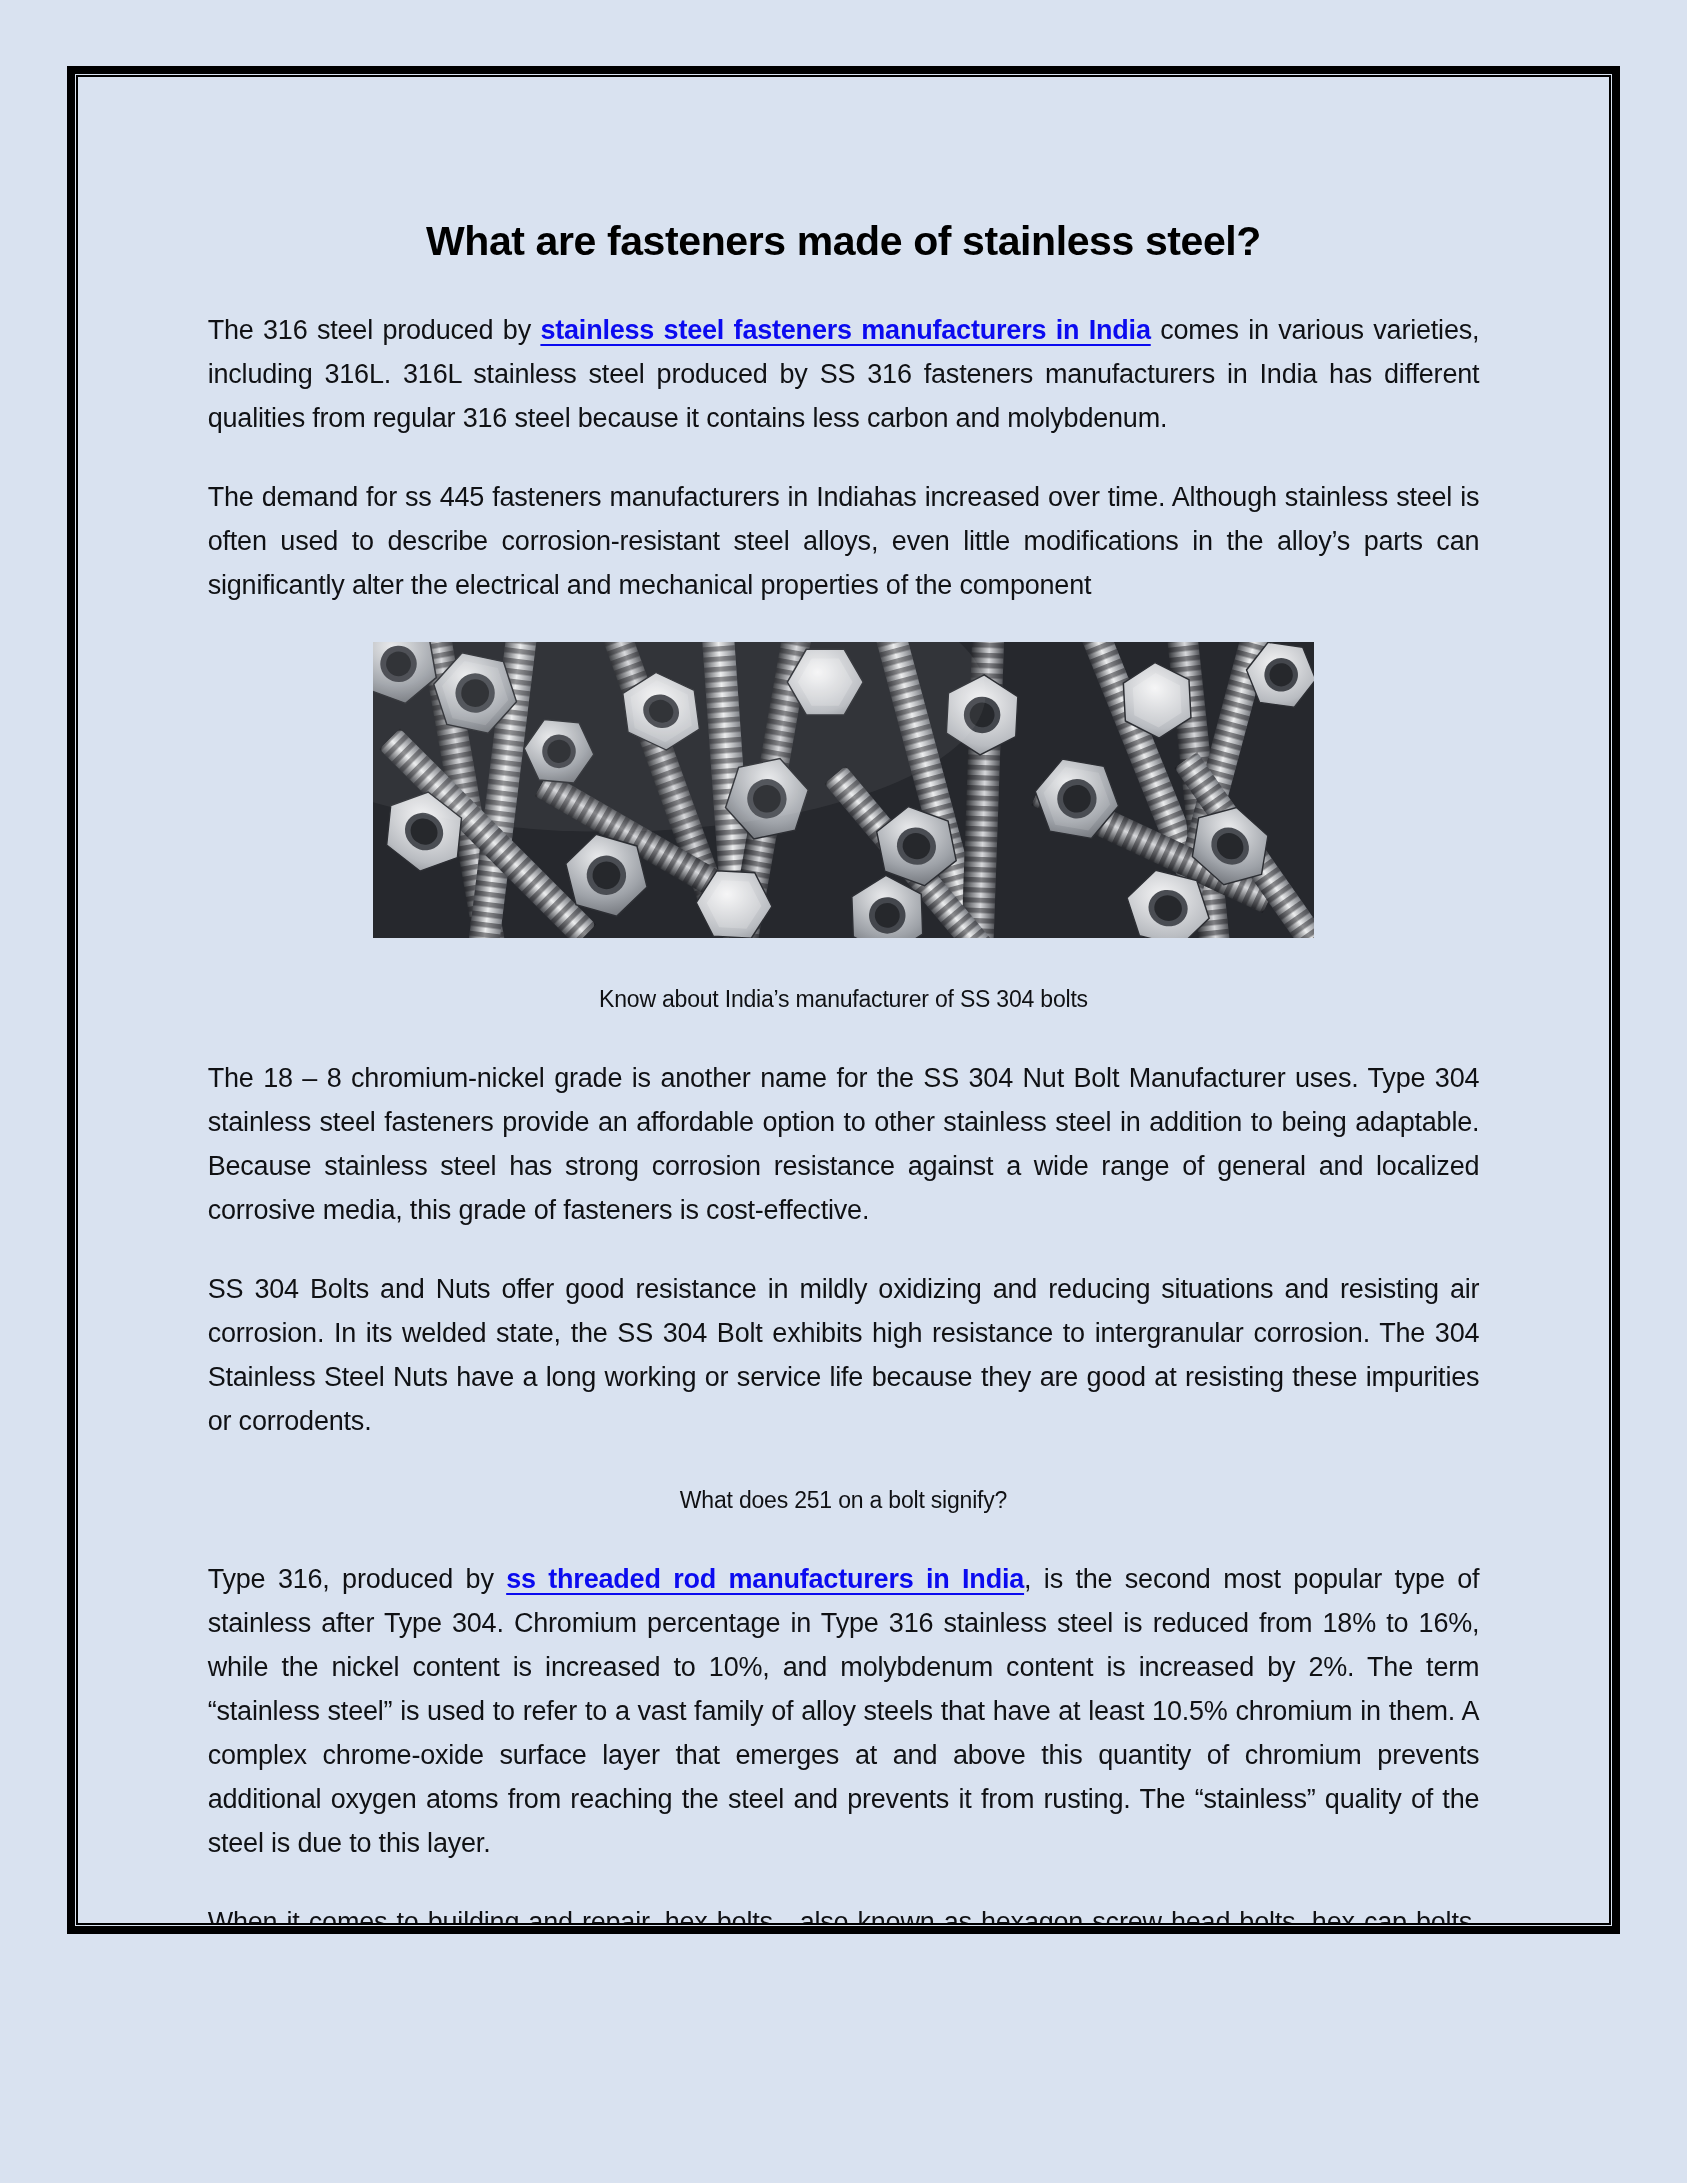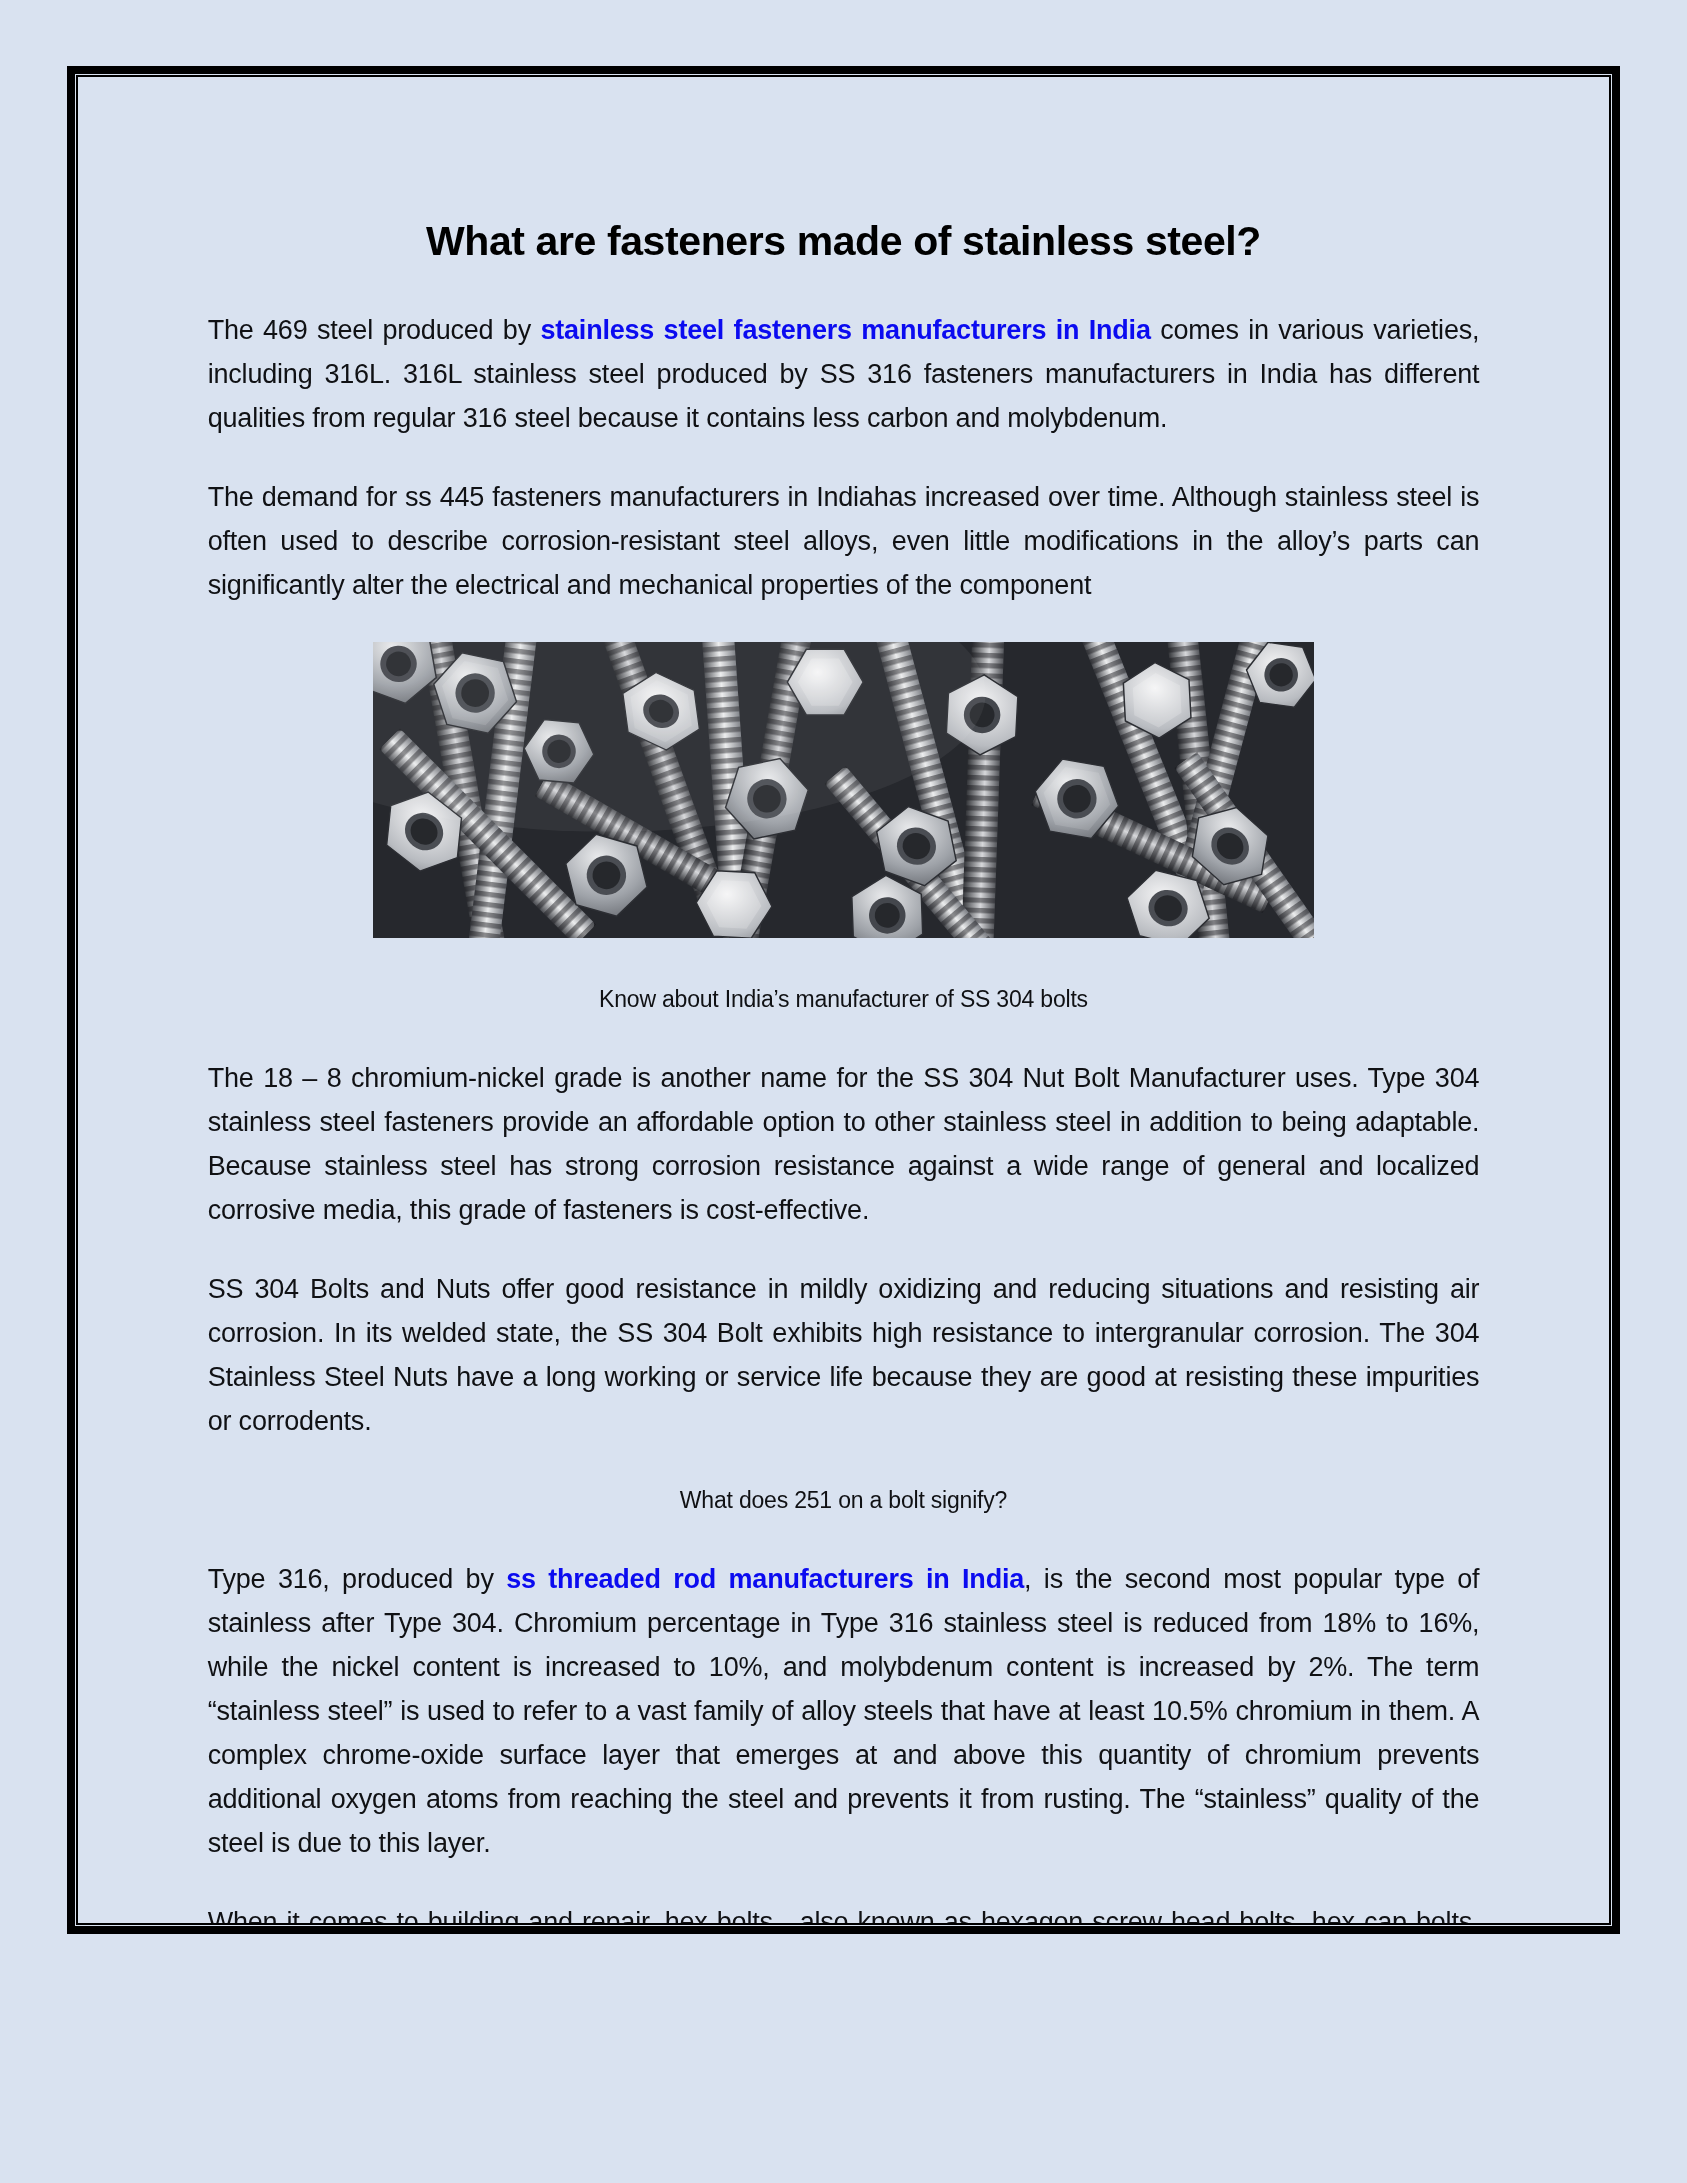--- a/index.html
+++ b/index.html
@@ -52,41 +52,42 @@
   p.section-heading{
     margin:0 0 35px 0;
     font-size:23px;
     line-height:44px;
     text-align:center;
     letter-spacing:-0.2px;
   }
   a.doc-link{
     color:var(--link);
     font-weight:bold;
+    text-decoration:underline;
     text-decoration-thickness:2.2px;
     text-underline-offset:5.1px;
     cursor:pointer;
     margin-top:16px;
   }
   .photo{
     width:941px;height:296px;
     margin:2.9px auto 39px auto;
   }
   .photo svg{display:block;width:100%;height:100%;}
 </style>
 </head>
 <body>
 
 <div class="frame-outer">
   <div class="frame-inner">
     <div class="content">
 
       <h1 class="doc-title">What are fasteners made of stainless steel?</h1>
 
-      <p class="body-para"><span>The 469 steel produced by </span><a class="doc-link">stainless steel fasteners manufacturers in India</a><span> comes in various varieties, including 316L. 316L stainless steel produced by SS 316 fasteners manufacturers in India has different qualities from regular 316 steel because it contains less carbon and molybdenum.</span></p>
+      <p class="body-para"><span>The 316 steel produced by </span><a class="doc-link">stainless steel fasteners manufacturers in India</a><span> comes in various varieties, including 316L. 316L stainless steel produced by SS 316 fasteners manufacturers in India has different qualities from regular 316 steel because it contains less carbon and molybdenum.</span></p>
 
       <p class="body-para">The demand for ss 445 fasteners manufacturers in Indiahas increased over time. Although stainless steel is often used to describe corrosion-resistant steel alloys, even little modifications in the alloy’s parts can significantly alter the electrical and mechanical properties of the component</p>
 
       <div class="photo">
         <svg viewBox="0 0 1290 406" preserveAspectRatio="none" role="img" aria-label="Pile of stainless steel bolts and hex nuts">
           <defs>
             <linearGradient id="rod" x1="0" y1="0" x2="0" y2="1">
               <stop offset="0" stop-color="#55575c"></stop>
               <stop offset="0.45" stop-color="#d7d8db"></stop>
               <stop offset="1" stop-color="#35373b"></stop>

